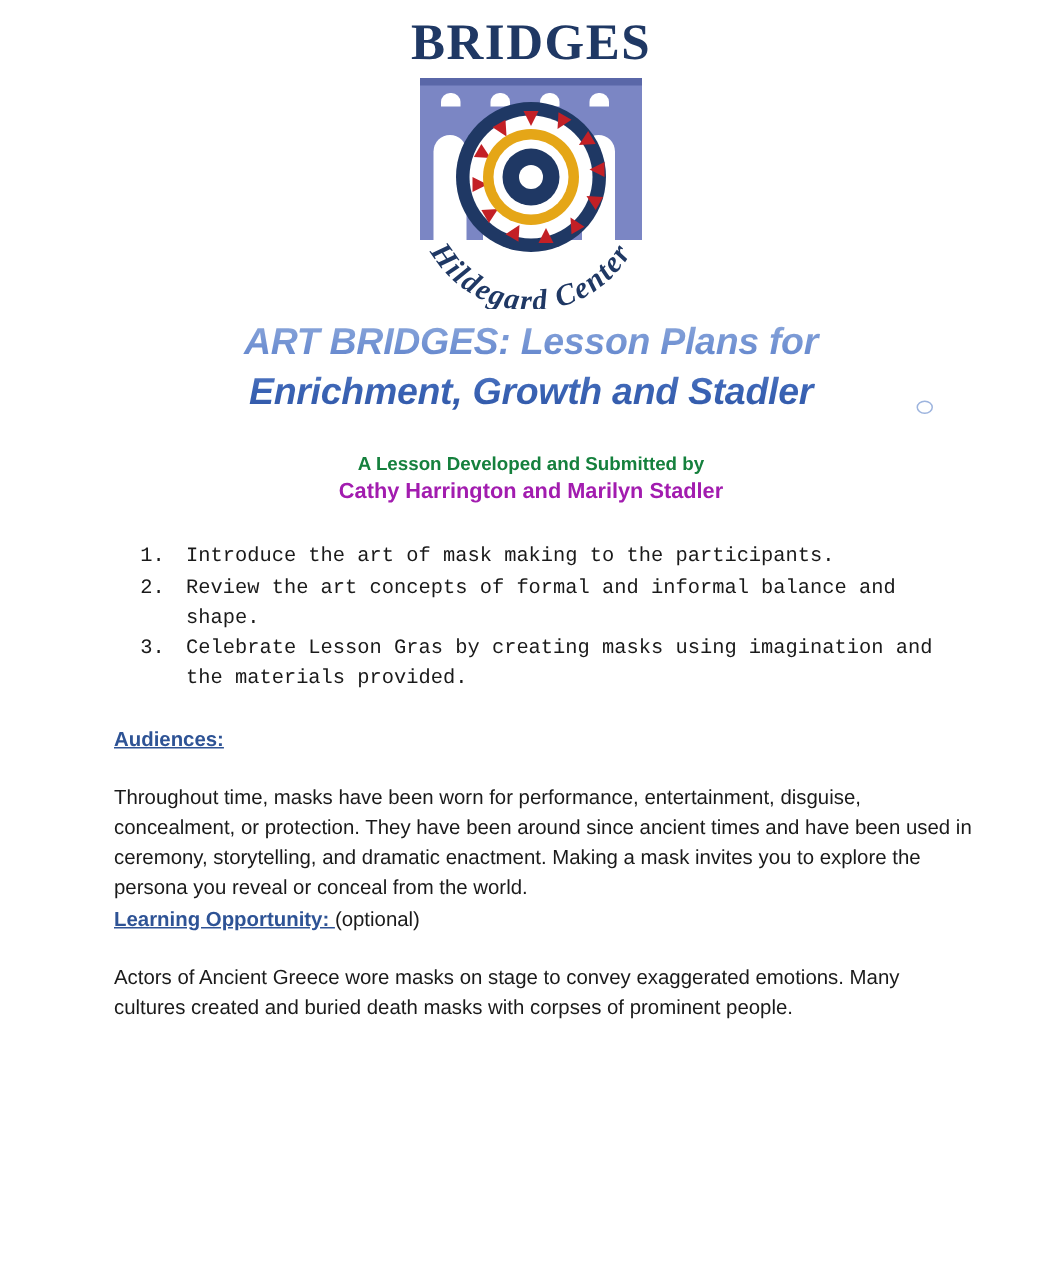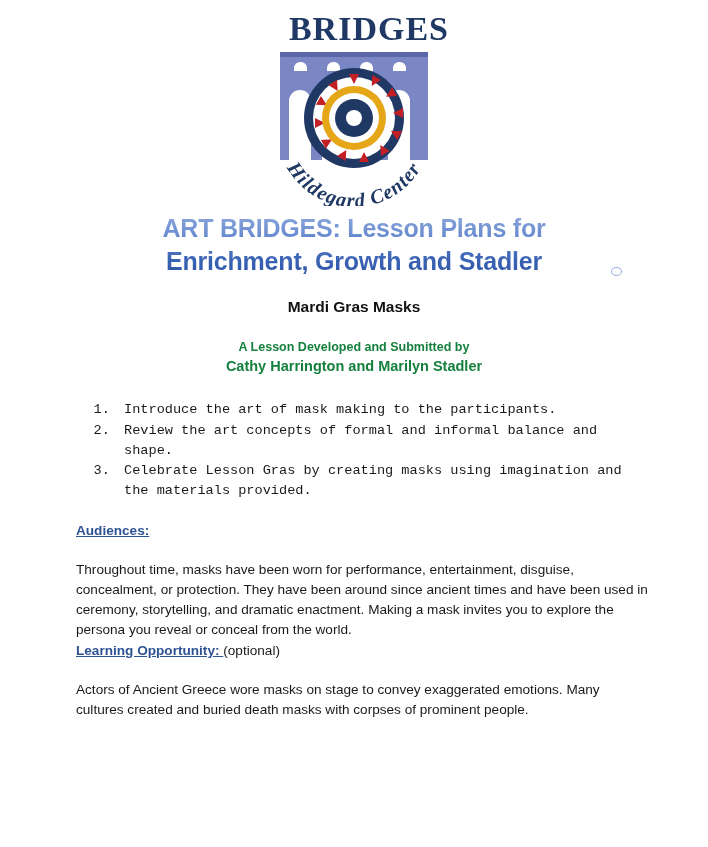--- a/index.html
+++ b/index.html
@@ -31,21 +31,21 @@
   .logo {
     position: relative;
     width: 190px;
     height: 196px;
   }
   .logo-wordmark {
     position: absolute;
     top: 2px;
     left: 0;
     width: 190px;
-    text-align: right;
+    text-align: center;
     font-family: "Liberation Serif", serif;
     font-weight: bold;
     font-size: 34px;
     letter-spacing: 1px;
     color: #1F3864;
     line-height: 1;
   }
   .bridge {
     position: absolute;
     top: 42px;
@@ -123,20 +123,21 @@
     font-weight: bold;
     font-size: 25px;
     line-height: 1.32;
     letter-spacing: -0.2px;
     background: linear-gradient(180deg,#8FAADC 0%, #6A8CD0 35%, #3A63B4 72%, #2E55A5 100%);
     -webkit-background-clip: text;
     background-clip: text;
     color: transparent;
     -webkit-text-fill-color: transparent;
     position: relative;
+    font-style: italic;
   }
   .doc-title .anchor-dot {
     position: absolute;
     right: 86px;
     bottom: 2px;
     width: 9px;
     height: 7px;
     border: 1px solid #9DB4DE;
     border-radius: 50%;
     background: transparent;
@@ -154,21 +155,21 @@
     text-align: center;
     font-size: 12.5px;
     font-weight: bold;
     color: #15803d;
   }
   .credit-line2 {
     margin: 4px 0 0 0;
     text-align: center;
     font-size: 14.5px;
     font-weight: bold;
-    color: #15803d;
+    color: #a21caf;
   }
 
   
   .body-area {
     margin: 26px 0 0 0;
     padding: 0 60px 0 76px;
     font-size: 13.6px;
     line-height: 1.48;
     color: #1a1a1a;
   }
@@ -253,21 +254,20 @@
 
     </div>
   </div>
 
   <div class="doc-title">
     <span>ART BRIDGES: Lesson Plans for</span><br>
     <span>Enrichment, Growth and Stadler</span>
     <span class="anchor-dot"></span>
   </div>
 
-  <div class="lesson-title">Mardi Gras Masks</div>
 
   <div class="credit-line1">A Lesson Developed and Submitted by</div>
   <div class="credit-line2">Cathy Harrington and Marilyn Stadler</div>
 
   <div class="body-area">
 
     <ol class="objectives">
       <li>Introduce the art of mask making to the participants.</li>
       <li>Review the art concepts of formal and informal balance and shape.</li>
       <li>Celebrate Lesson Gras by creating masks using imagination and the materials provided.</li>

